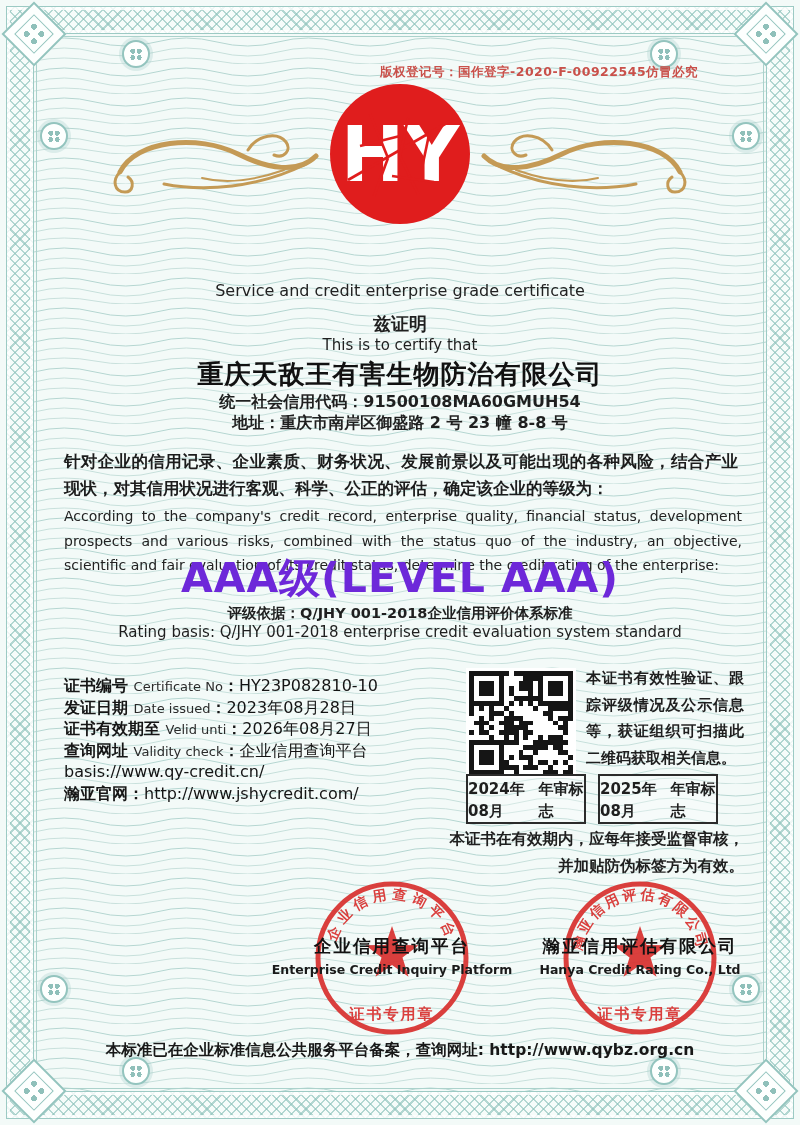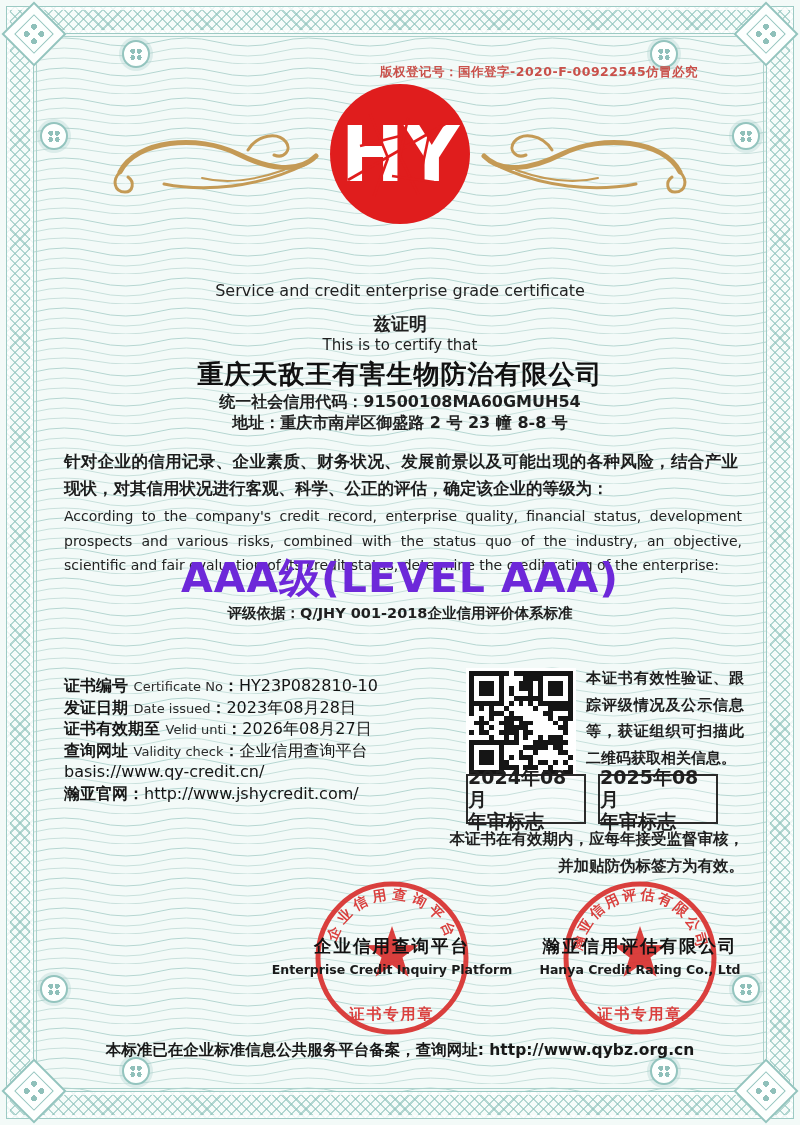--- a/index.html
+++ b/index.html
@@ -61,22 +61,22 @@
   .details{top:676px;left:64px;width:400px;}
   .detail-line{height:21.5px;font-size:16px;white-space:nowrap;}
   .d-zh{font-weight:600;color:#161616;}
   .d-en{font-size:13px;color:#2a2a2a;}
   .d-val{color:#141414;}
   .qr-wrap{top:668px;left:466px;width:110px;height:110px;background:#fff;padding:3px;box-sizing:border-box;}
   .qr-grid{display:grid;grid-template-columns:repeat(21,1fr);grid-template-rows:repeat(21,1fr);width:104px;height:104px;}
   .qr-grid div{width:100%;height:100%;}
   .qr-note{top:665px;left:586px;width:158px;font-size:15px;font-weight:600;line-height:26.5px;text-align:justify;}
   .year-box{top:774px;height:46px;border:2px solid #2b2b2b;background:rgba(255,255,255,.25);
-      display:flex;flex-direction:column;align-items:flex-start;justify-content:center;
-      font-size:19px;font-weight:600;line-height:22px;}
+      display:flex;flex-direction:row;align-items:flex-end;justify-content:center;
+      font-size:15px;font-weight:600;line-height:22px;}
   .yb1{left:466px;width:116px;} .yb2{left:598px;width:116px;}
   .validity-note{top:826px;left:420px;width:324px;text-align:right;font-size:15.5px;font-weight:600;line-height:27px;}
   .signature{top:872px;width:250px;height:175px;}
   .sig-left{left:267px;} .sig-right{left:515px;}
   .seal-svg{position:absolute;top:6px;left:45px;width:160px;height:160px;opacity:.92;}
   .org-zh{position:absolute;top:62px;left:0;width:100%;text-align:center;font-size:17.5px;font-weight:700;letter-spacing:2px;color:#121212;}
   .org-en{position:absolute;top:90px;left:0;width:100%;text-align:center;font-size:12.5px;font-weight:600;color:#1a1a1a;}
   .footer-note{top:1040px;font-size:15.5px;font-weight:600;color:#181818;}
 </style>
 </head>
@@ -162,20 +162,21 @@
   <div class="abs centered certify-en">This is to certify that</div>
 
   <div class="abs centered company-name">重庆天敌王有害生物防治有限公司</div>
   <div class="abs centered company-code">统一社会信用代码：91500108MA60GMUH54</div>
   <div class="abs centered company-addr">地址：重庆市南岸区御盛路 2 号 23 幢 8-8 号</div>
 
   <div class="abs body-zh">针对企业的信用记录、企业素质、财务状况、发展前景以及可能出现的各种风险，结合产业现状，对其信用状况进行客观、科学、公正的评估，确定该企业的等级为：</div>
   <div class="abs body-en">According to the company's credit record, enterprise quality, financial status, development prospects and various risks, combined with the status quo of the industry, an objective, scientific and fair evaluation of its credit status, determine the credit rating of the enterprise:</div>
   <div class="abs centered level">AAA级(LEVEL AAA)</div>
   <div class="abs centered basis-zh">评级依据：Q/JHY 001-2018企业信用评价体系标准</div>
+  <div class="abs centered basis-en">Rating basis: Q/JHY 001-2018 enterprise credit evaluation system standard</div>
 
   <div class="abs details">
     <div class="detail-line"><span class="d-zh">证书编号 </span><span class="d-en">Certificate No</span><span class="d-zh">：</span><span class="d-val">HY23P082810-10</span></div>
     <div class="detail-line"><span class="d-zh">发证日期 </span><span class="d-en">Date issued</span><span class="d-zh">：</span><span class="d-val">2023年08月28日</span></div>
     <div class="detail-line"><span class="d-zh">证书有效期至 </span><span class="d-en">Velid unti</span><span class="d-zh">：</span><span class="d-val">2026年08月27日</span></div>
     <div class="detail-line"><span class="d-zh">查询网址 </span><span class="d-en">Validity check</span><span class="d-zh">：</span><span class="d-val">企业信用查询平台</span></div>
     <div class="detail-line"><span class="d-val">basis://www.qy-credit.cn/</span></div>
     <div class="detail-line"><span class="d-zh">瀚亚官网</span><span class="d-zh">：</span><span class="d-val">http://www.jshycredit.com/</span></div>
   </div>
 

